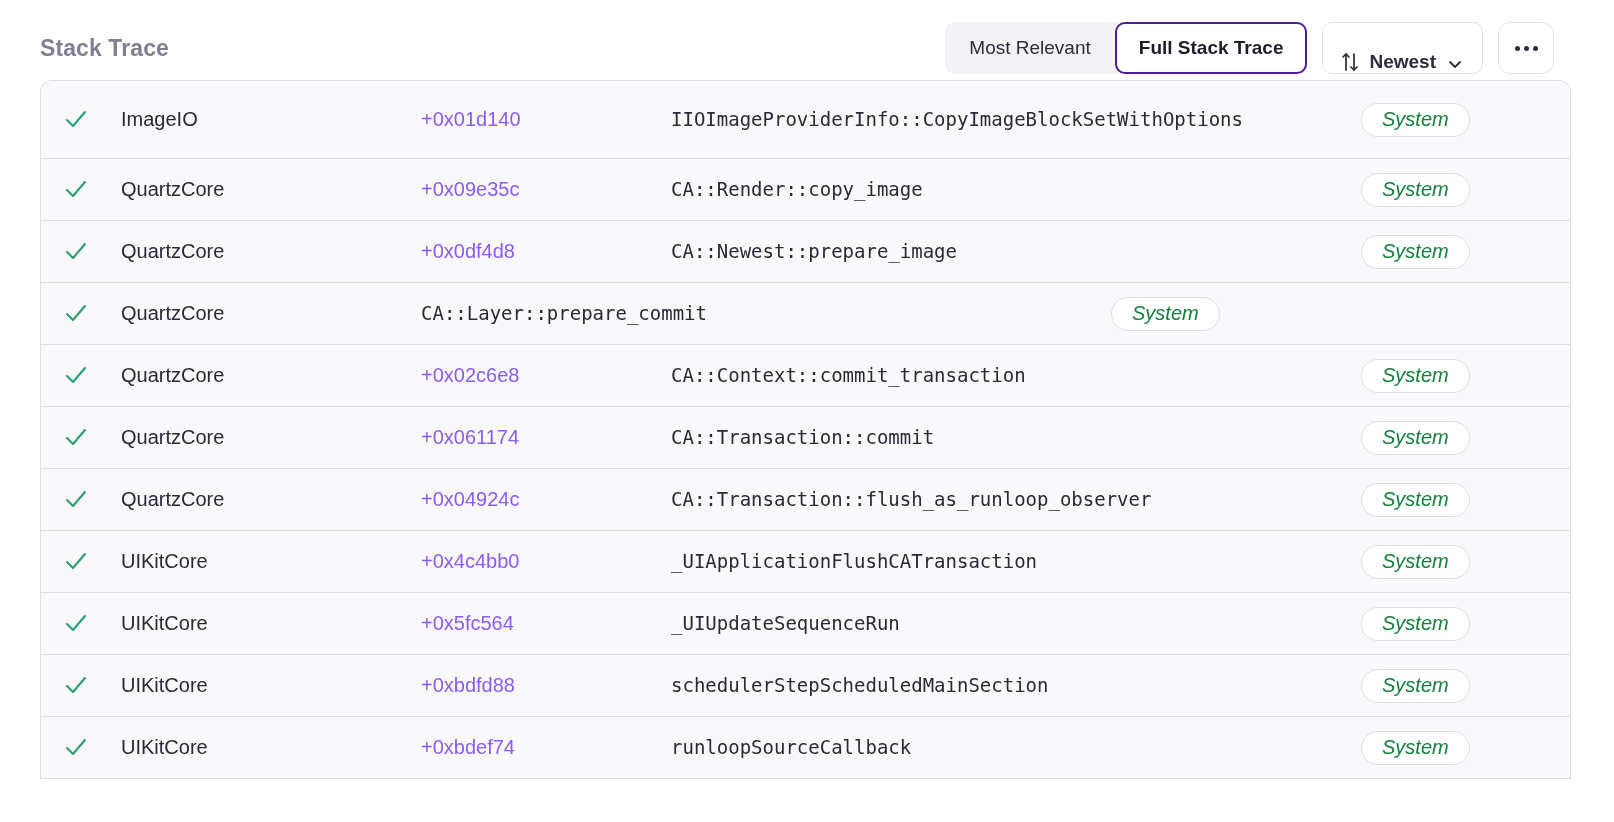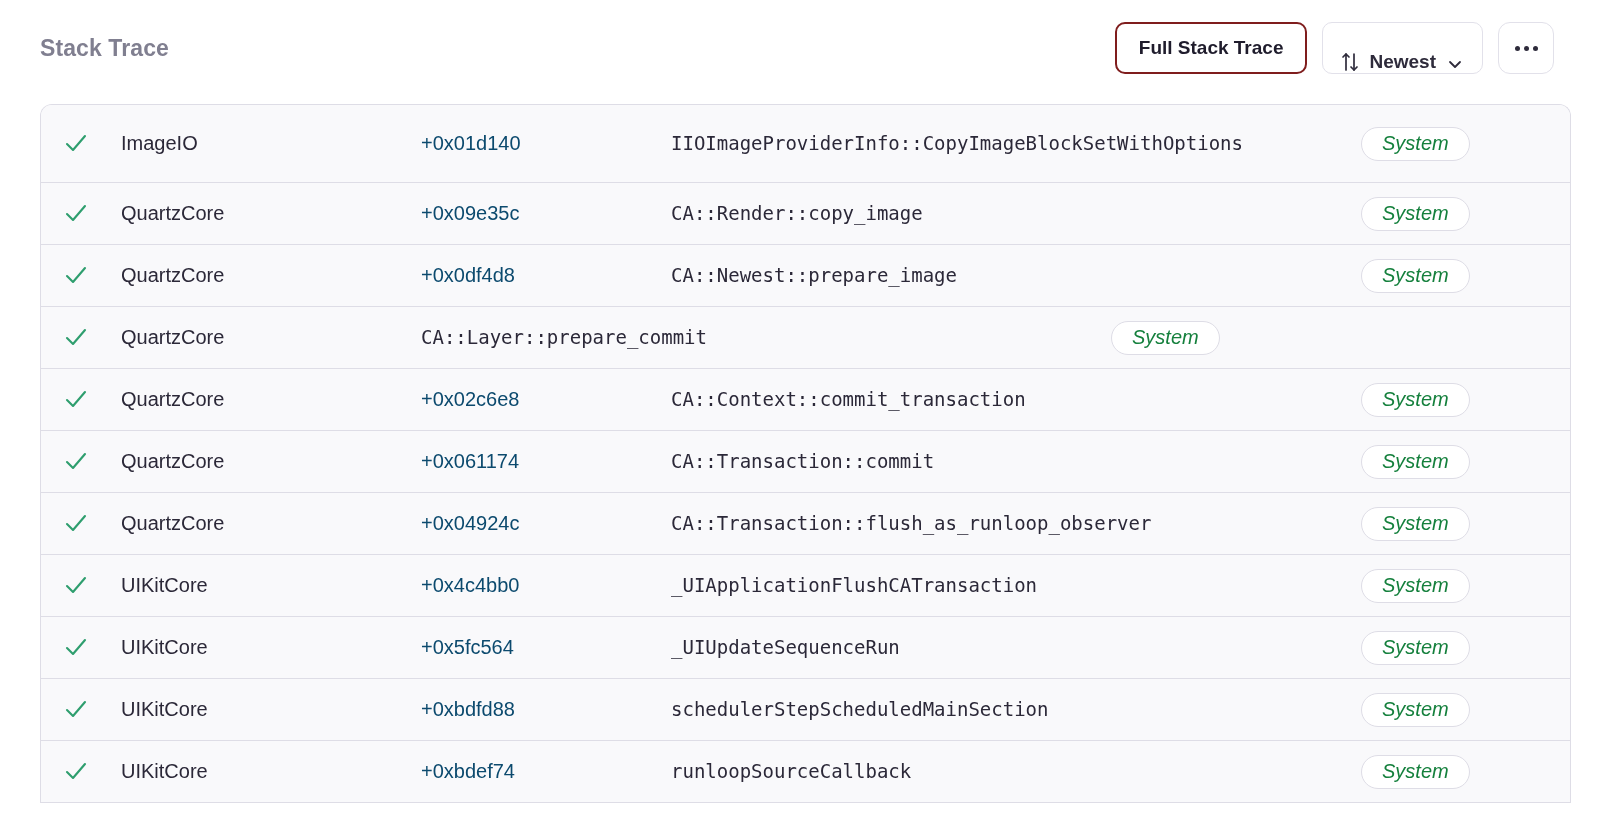--- a/index.html
+++ b/index.html
@@ -67,21 +67,21 @@
     color: #2e2b3b;
     border-radius: 10px;
     cursor: pointer;
     white-space: nowrap;
     background: transparent;
     border: 2px solid transparent;
   }
 
   .seg-item.active {
     background: #ffffff;
-    border: 2px solid #7f1d1d;
+    border: 2px solid #4c1d95;
     font-weight: bold;
     color: #1f1c2c;
   }
 
   
   .sort-button {
     display: flex;
     align-items: flex-end;
     gap: 10px;
     height: 52px;
@@ -134,21 +134,21 @@
     display: block;
     width: 5px; height: 5px;
     border-radius: 50%;
     background: #2e2b3b;
   }
 
   
   .trace-table {
     position: absolute;
     left: 40px;
-    top: 104px;
+    top: 80px;
     width: 1531px;
     background: #f9f9fb;
     border: 1px solid #dedde6;
     border-bottom: none;
     border-top-left-radius: 12px;
     border-top-right-radius: 12px;
     overflow: hidden;
   }
 
   .trace-row {
@@ -180,21 +180,21 @@
     flex: 0 0 300px;
     font-size: 20px;
     color: #2b2838;
     white-space: nowrap;
     overflow: hidden;
   }
 
   .cell-offset {
     flex: 0 0 250px;
     font-size: 20px;
-    color: #0c4a6e;
+    color: #8b5cf6;
     white-space: nowrap;
   }
 
   .cell-function {
     flex: 1 1 auto;
     font-family: "DejaVu Sans Mono", monospace;
     font-size: 19px;
     line-height: 1.32;
     color: #2b2838;
     word-break: break-all;
@@ -231,20 +231,21 @@
 <div class="page">
 
   <div class="header">
     <div class="page-title">Stack Trace</div>
 
     <div class="header-spacer"></div>
 
     <div class="toolbar">
 
       <div class="segmented">
+        <div class="seg-item">Most Relevant</div>
         <div class="seg-item active">Full Stack Trace</div>
       </div>
 
       <div class="sort-button">
         <span class="sort-icon">
           <svg viewBox="0 0 18 22" width="18" height="22" fill="none" stroke="currentColor" stroke-width="1.7" stroke-linecap="round" stroke-linejoin="round">
             <path d="M5 19 V3"></path>
             <path d="M2 6 L5 3 L8 6"></path>
             <path d="M13 3 V19"></path>
             <path d="M10 16 L13 19 L16 16"></path>

